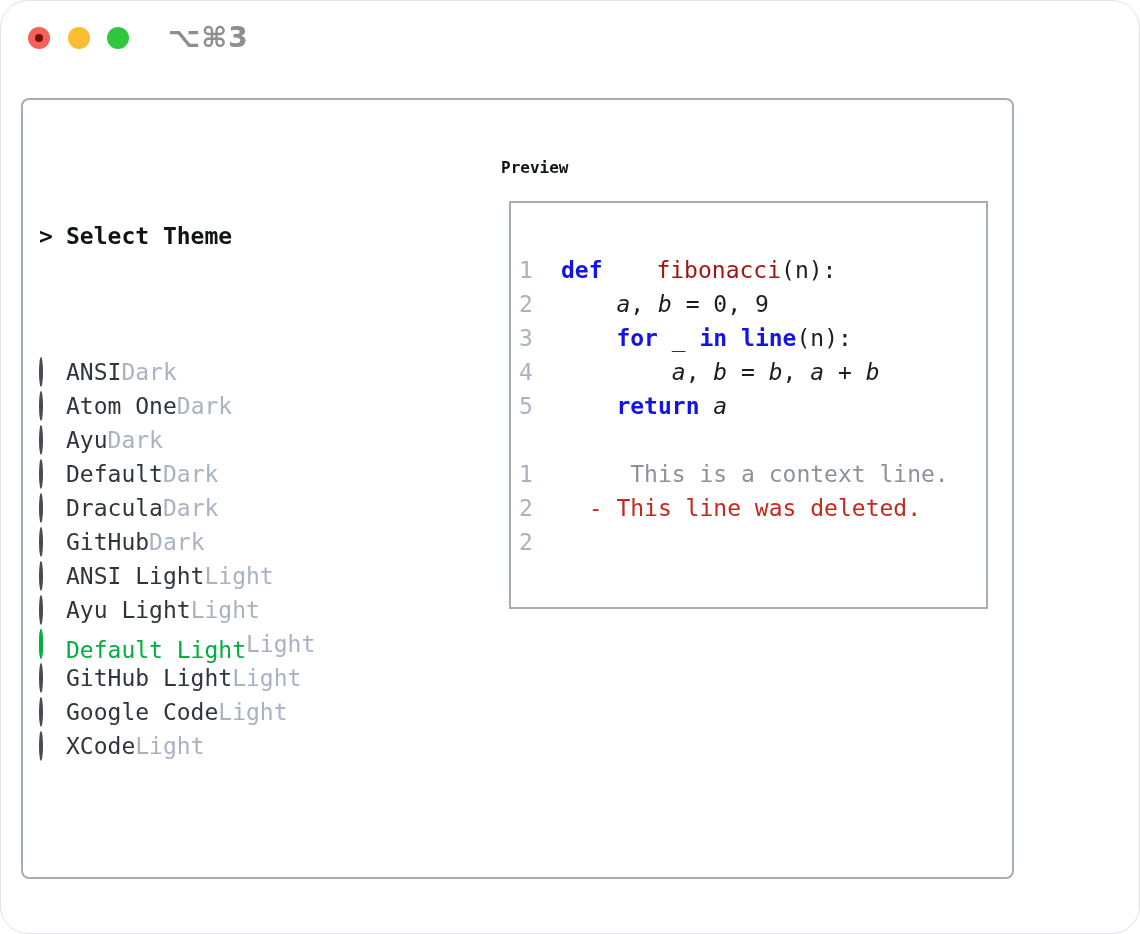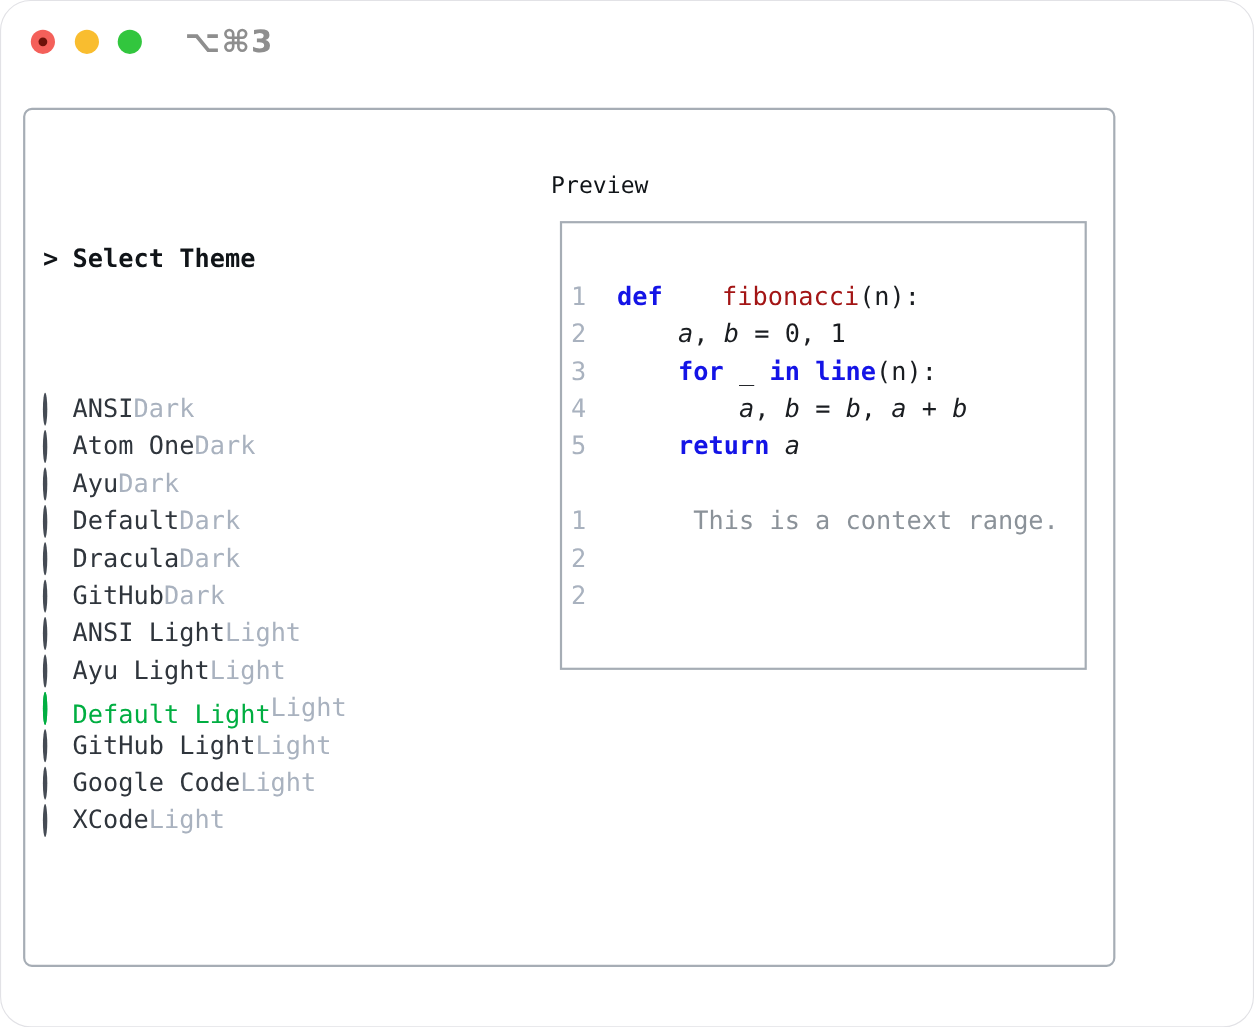--- a/index.html
+++ b/index.html
@@ -30,21 +30,21 @@
   .prefix{display:inline-block;width:27px;flex:none;}
   .hdr .prefix{font-weight:bold;color:var(--heading_black);}
   .hdr .lbl{font-weight:bold;color:var(--heading_black);text-align:right;}
   .circ{width:13px;height:13px;border-radius:50%;border:2px solid #454b54;margin-top:2px;}
   .circ.sel{background:var(--selected_green);border-color:var(--selected_green);}
   .t-name{color:var(--text_dark);}
   .t-name.sel{color:var(--selected_green);margin-top:12px;}
   .t-var{color:var(--muted_gray);}
   
   .preview-label{position:absolute;left:478px;top:51px;height:34px;line-height:34px;
-                 font-size:21px;font-weight:normal;color:var(--heading_black);}
+                 font-size:16px;font-weight:bold;color:var(--heading_black);}
   .preview-box{position:absolute;left:486px;top:101px;width:479px;height:408px;
                border:2px solid var(--border_gray);background:#fff;overflow:hidden;}
   .code{padding:50px 0 0 8px;font-size:23px;line-height:34px;}
   .cl{display:flex;height:34px;white-space:pre;}
   .num{display:inline-block;width:42px;flex:none;color:var(--muted_gray);}
   .kw{color:var(--keyword_blue);font-weight:bold;}
   .fn{color:var(--function_red);margin-left:40px;}
   .var{font-style:italic;color:var(--plain_code);}
   .plain{color:var(--plain_code);}
   .ctx{color:var(--context_gray);}
@@ -82,25 +82,25 @@
 
       
       
     </div>
 
     <div class="preview-label">Preview</div>
 
     <div class="preview-box">
       <div class="code">
           <div class="cl"><span class="num">1</span><span class="kw">def</span><span class="plain"> </span><span class="fn">fibonacci</span><span class="plain">(n):</span></div>
-          <div class="cl"><span class="num">2</span><span class="plain">    </span><span class="var">a</span><span class="plain">, </span><span class="var">b</span><span class="plain"> = 0, 1</span></div>
+          <div class="cl"><span class="num">2</span><span class="plain">    </span><span class="var">a</span><span class="plain">, </span><span class="var">b</span><span class="plain"> = 0, 9</span></div>
           <div class="cl"><span class="num">3</span><span class="plain">    </span><span class="kw">for</span><span class="plain"> _ </span><span class="kw">in</span><span class="plain"> </span><span class="kw">line</span><span class="plain">(n):</span></div>
           <div class="cl"><span class="num">4</span><span class="plain">        </span><span class="var">a</span><span class="plain">, </span><span class="var">b</span><span class="plain"> = </span><span class="var">b</span><span class="plain">, </span><span class="var">a</span><span class="plain"> + </span><span class="var">b</span></div>
           <div class="cl"><span class="num">5</span><span class="plain">    </span><span class="kw">return</span><span class="plain"> </span><span class="var">a</span></div>
           <div class="cl"><span class="num"></span></div>
-          <div class="cl"><span class="num">1</span><span class="ctx">     This is a context range.</span></div>
-          <div class="cl"><span class="num">2</span></div>
+          <div class="cl"><span class="num">1</span><span class="ctx">     This is a context line.</span></div>
+          <div class="cl"><span class="num">2</span><span class="del">  - This line was deleted.</span></div>
           <div class="cl"><span class="num">2</span></div>
         </div>
     </div>
 
   </div>
 </div>
 
 </body></html>

